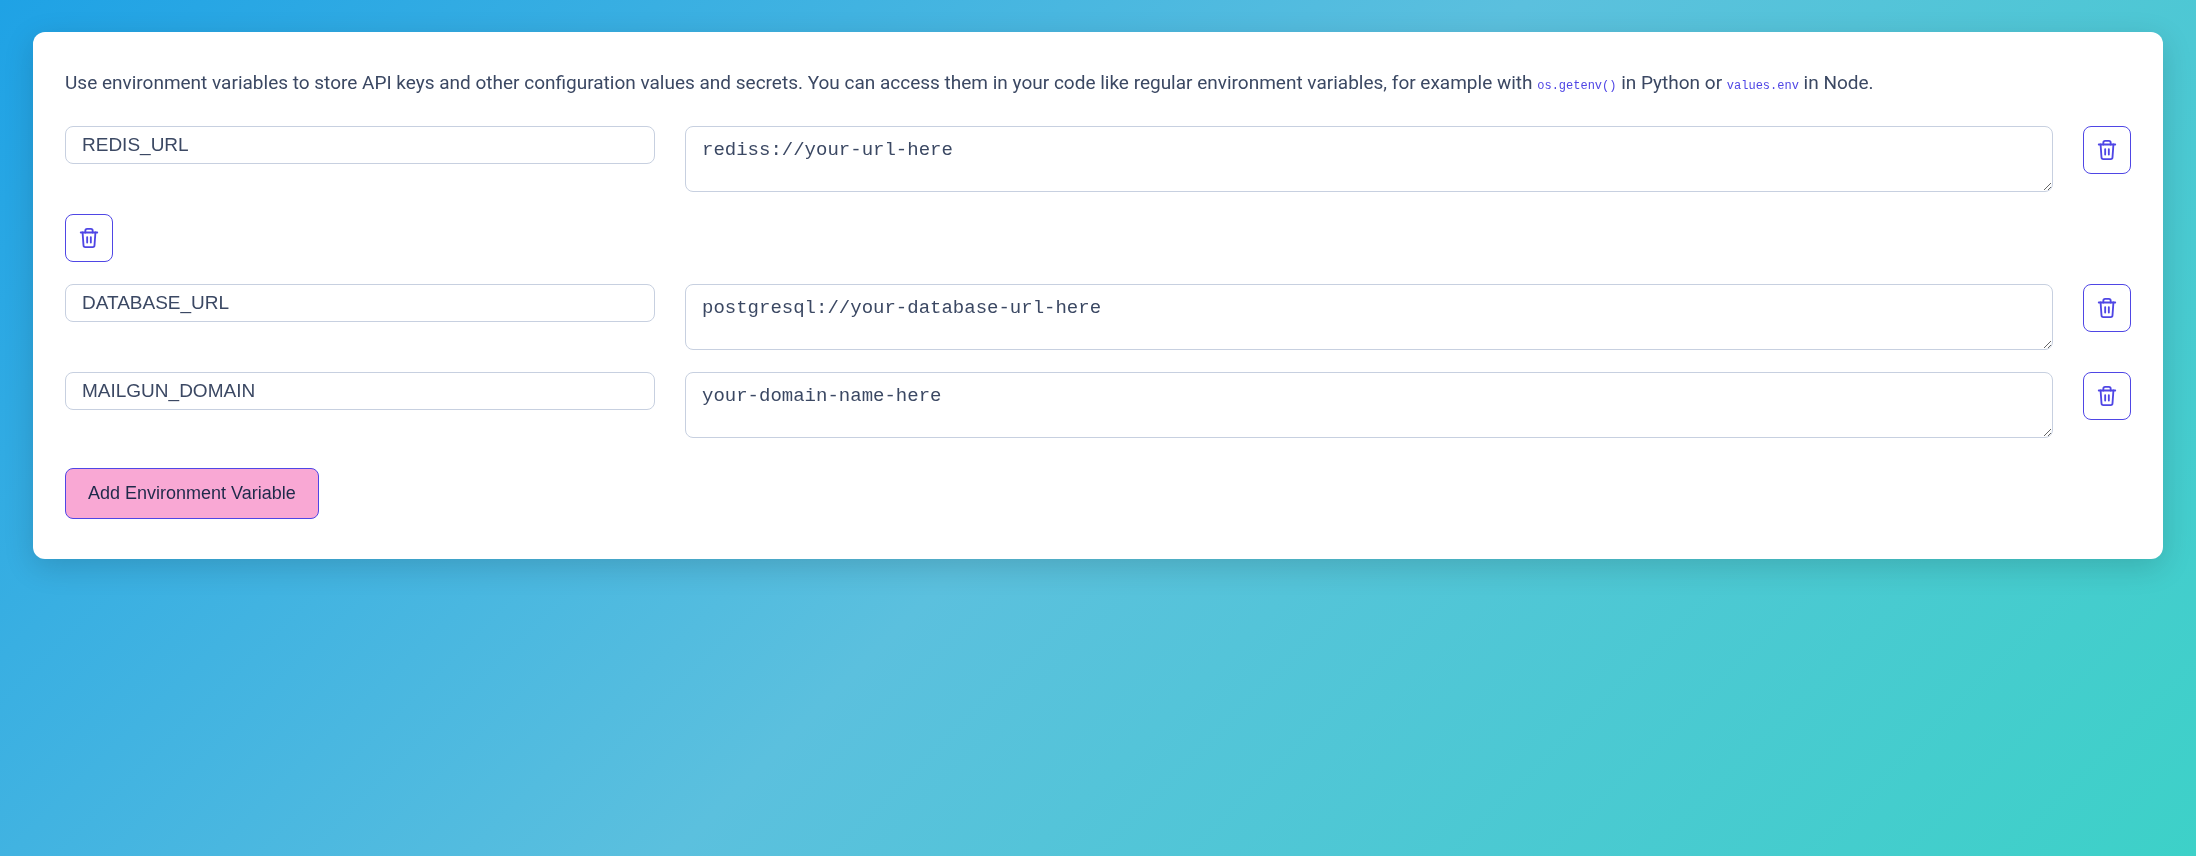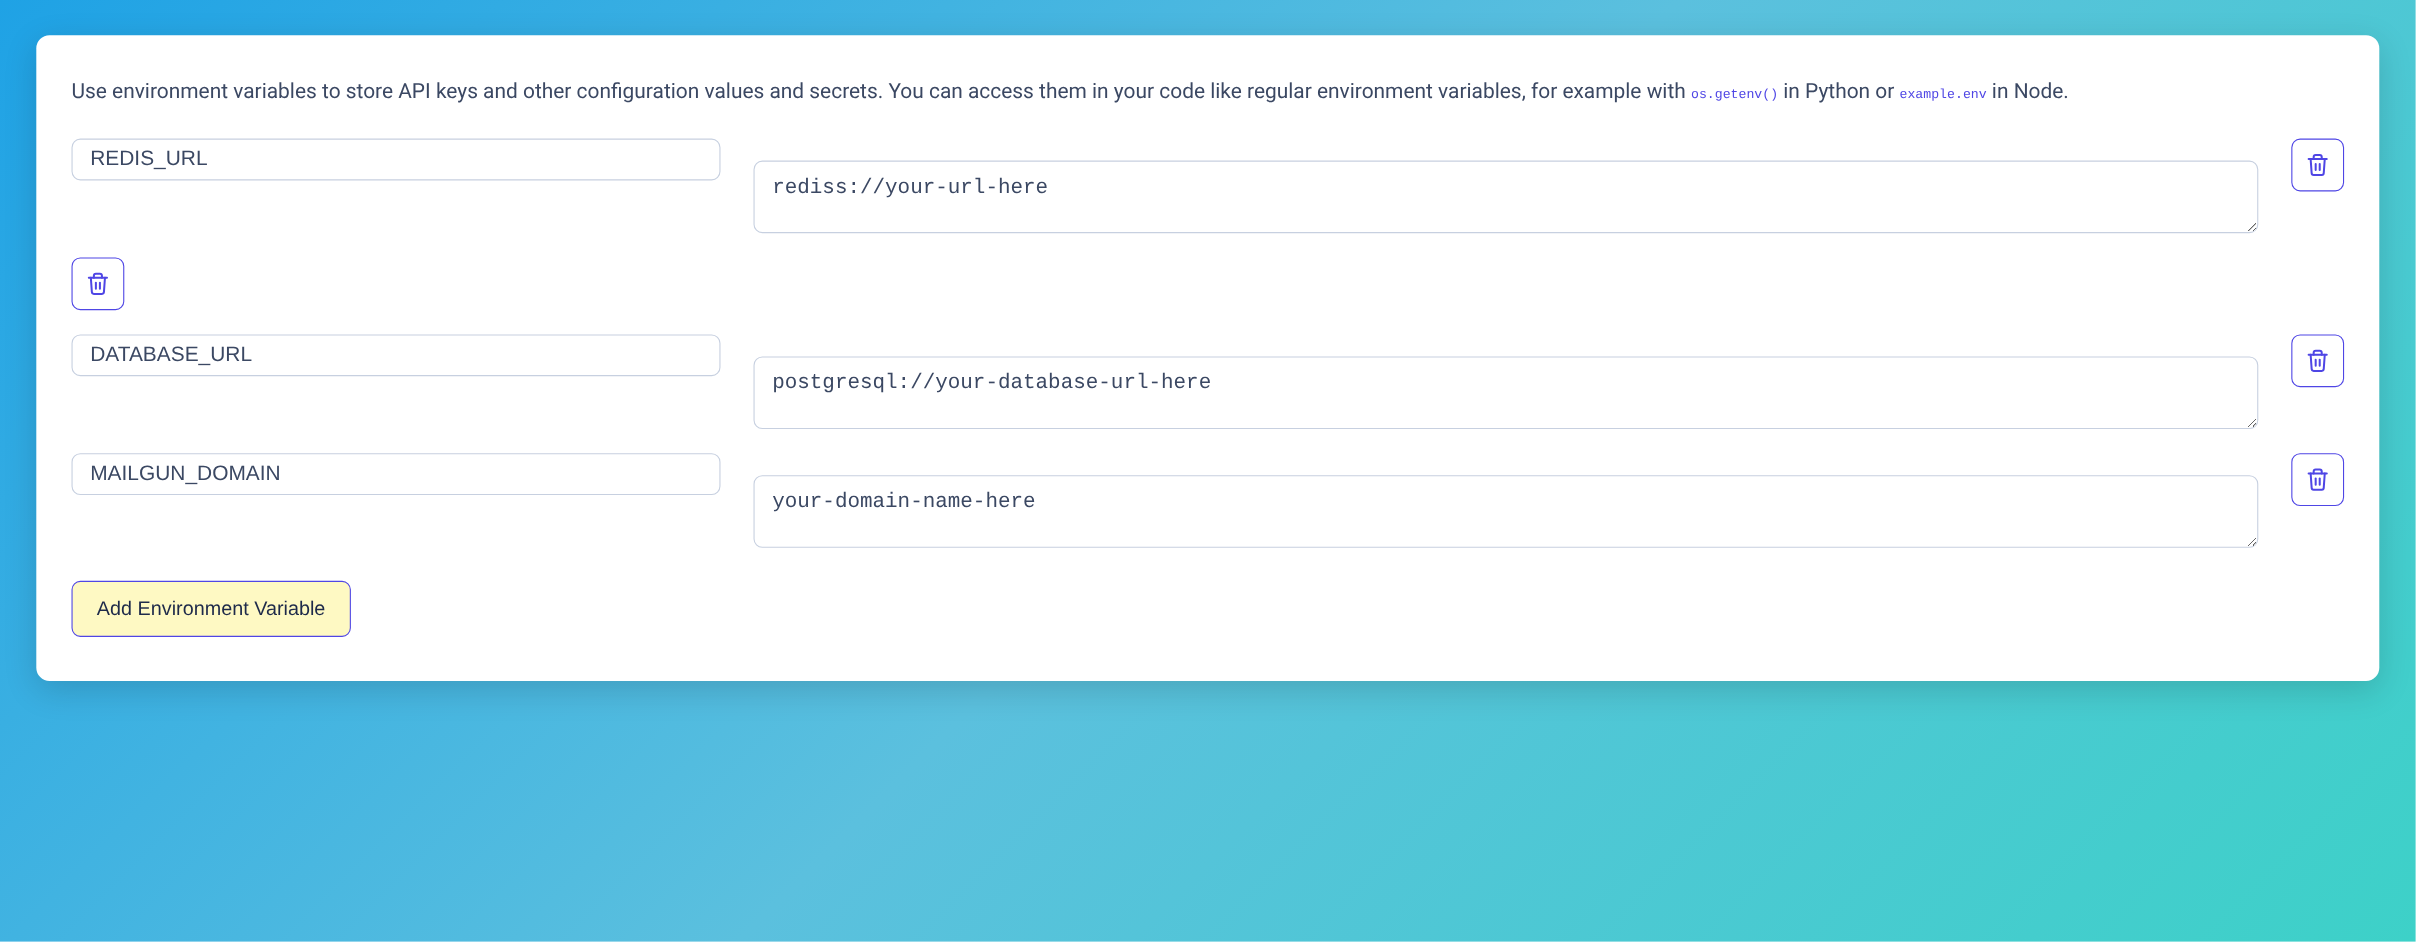--- a/index.html
+++ b/index.html
@@ -59,21 +59,20 @@
     min-height: 50px;
     border: 1px solid #c7d0e0;
     border-radius: 8px;
     padding: 12px 16px;
     font-family: "SFMono-Regular", Consolas, "Liberation Mono", Menlo, monospace;
     font-size: 19px;
     color: #3b4863;
     background: #fff;
     outline: none;
     resize: both;
-    margin-top: 20px;
   }
   .delete-btn {
     flex: 0 0 48px;
     width: 48px;
     height: 48px;
     border: 1.5px solid #4f46e5;
     border-radius: 8px;
     background: #fff;
     display: flex;
     align-items: center;
@@ -82,34 +81,34 @@
     color: #4f46e5;
   }
   .delete-btn svg {
     width: 22px;
     height: 22px;
     display: block;
   }
   .add-btn {
     border: 1.5px solid #4f46e5;
     border-radius: 8px;
-    background: #fef9c3;
+    background: #f9a8d4;
     color: #1e2a4a;
     padding: 14px 22px;
     font-size: 18px;
     cursor: pointer;
   }
 </style>
 </head>
 <body>
 
 <div class="card">
 
   <p class="intro">
-    <span>Use environment variables to store API keys and other configuration values and secrets. You can access them in your code like regular environment variables, for example with </span><span class="code">os.getenv()</span><span> in Python or </span><span class="code">example.env</span><span> in Node.</span>
+    <span>Use environment variables to store API keys and other configuration values and secrets. You can access them in your code like regular environment variables, for example with </span><span class="code">os.getenv()</span><span> in Python or </span><span class="code">values.env</span><span> in Node.</span>
   </p>
 
   <div class="rows" id="rows-container">
       <div class="row">
         <input class="key-input" type="text" value="REDIS_URL" style="">
         <textarea class="val-textarea" style="">rediss://your-url-here</textarea>
         <button class="delete-btn">
           <span>
             <svg viewBox="0 0 24 24" fill="none" stroke="currentColor" stroke-width="2" stroke-linecap="round" stroke-linejoin="round">
               <polyline points="3 6 5 6 21 6"></polyline>

